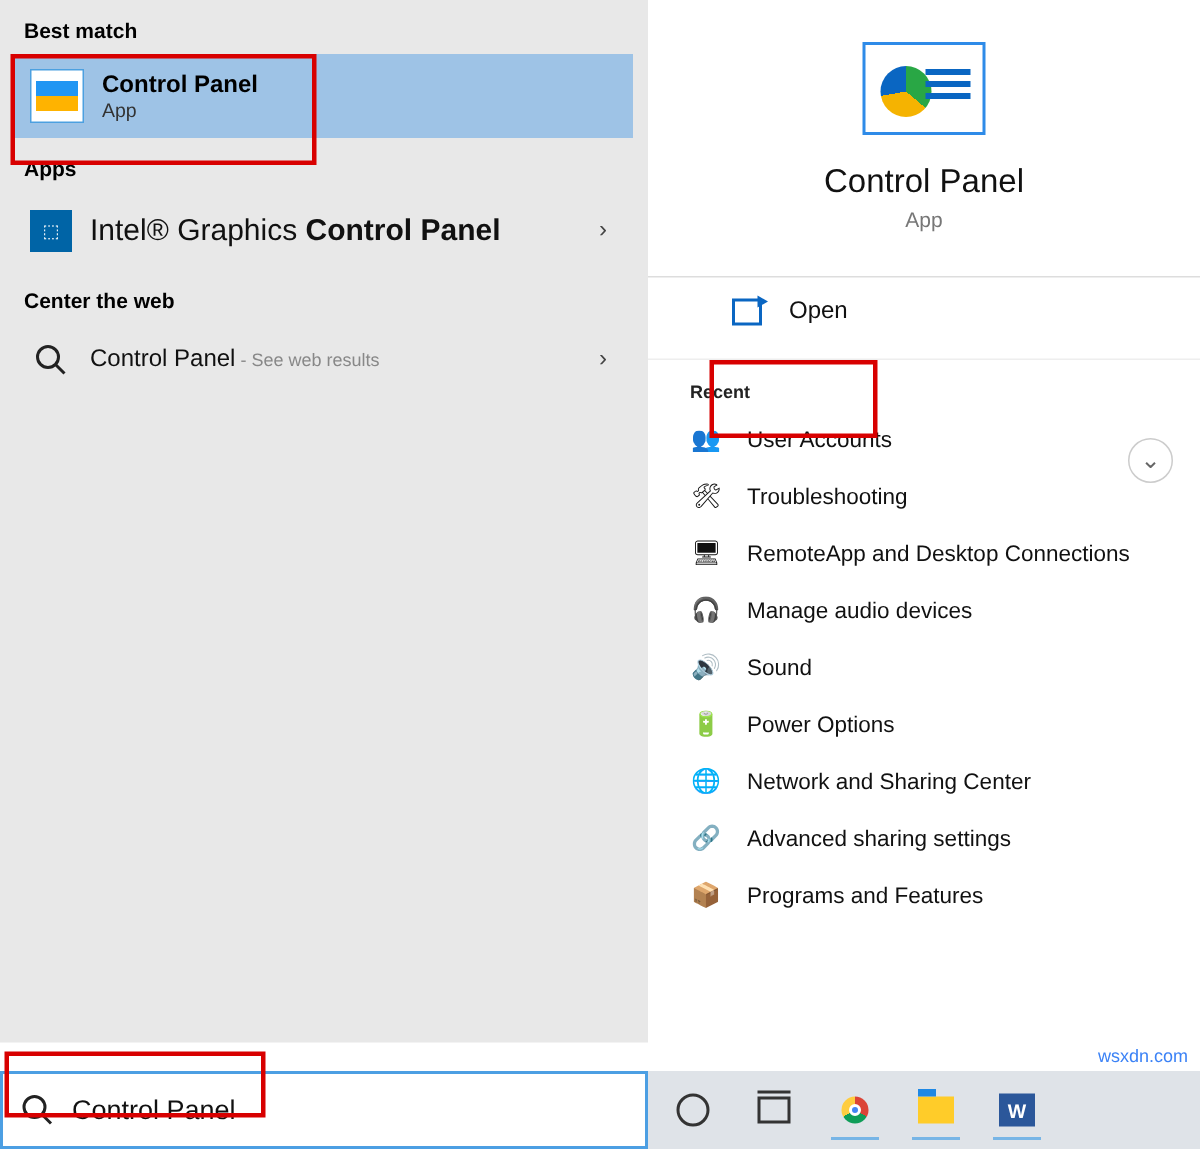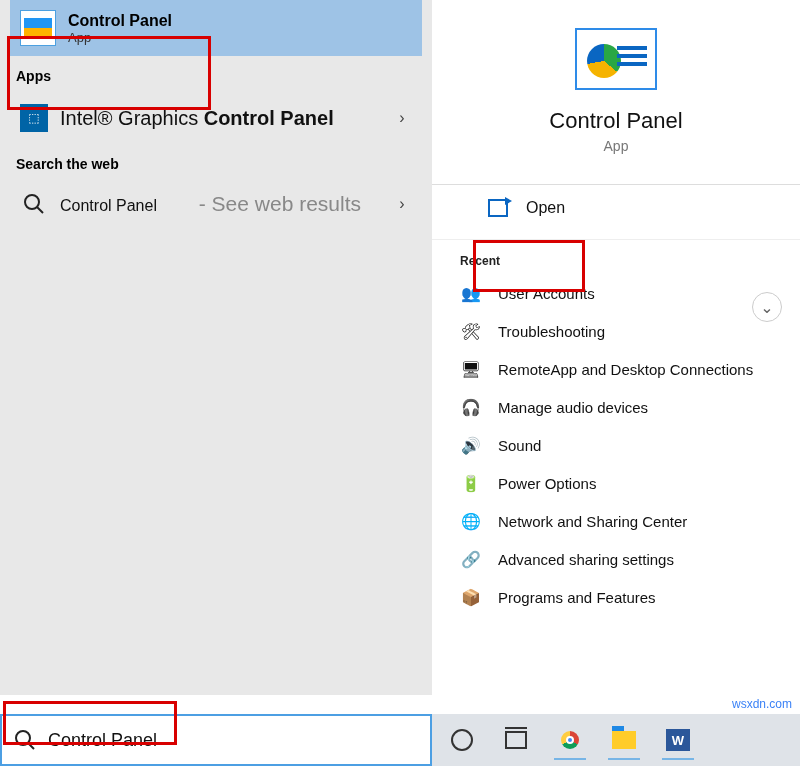--- a/index.html
+++ b/index.html
@@ -18,21 +18,21 @@
   .best-match-sub { font-size: 13px; color: #333; }
 
   .app-item { margin: 0 10px; padding: 12px 10px; display: flex; align-items: center; gap: 12px; }
   .app-icon { width: 28px; height: 28px; background: #0064a6; display: flex; align-items: center; justify-content: center; color: #fff; font-size: 12px; }
   .app-label { flex: 1; font-size: 20px; color: #111; }
   .chev { width: 20px; color: #444; font-size: 16px; text-align: center; }
 
   .web-item { margin: 0 10px; padding: 10px 10px; display: flex; align-items: center; gap: 12px; }
   .web-icon { width: 28px; height: 28px; display: flex; align-items: center; justify-content: center; color: #222; }
   .web-label { flex: 1; font-size: 16px; color: #111; }
-  .web-extra { color: #888; font-size: 21px; padding-left: 36px; }
+  .web-extra { color: #888; font-size: 12px; }
 
   .settings-count { font-size: 14px; font-weight: 600; padding: 14px 16px; }
 
   
   .hero { text-align: center; padding: 28px 0 14px; }
   .hero-icon { width: 82px; height: 62px; margin: 0 auto 18px; border: 2px solid #2e8be8; background: #fff; padding: 6px; position: relative; }
   .hero-pie { position: absolute; left: 10px; top: 14px; width: 34px; height: 34px; border-radius: 50%; background: conic-gradient(#29a745 0 130deg, #f5b301 130deg 260deg, #0a66c2 260deg 360deg); }
   .hero-lines { position: absolute; right: 8px; top: 12px; width: 30px; }
   .hero-lines div { height: 4px; background: #0a66c2; margin: 4px 0; }
   .hero-title { font-size: 22px; color: #111; margin-bottom: 4px; }
@@ -66,20 +66,21 @@
 
   svg.loupe circle { stroke: #222; stroke-width: 2; fill: none; }
   svg.loupe line { stroke: #222; stroke-width: 2; }
 
   .ico-circ { width: 18px; height: 18px; border-radius: 50%; }
 </style>
 </head>
 <body>
 
 <div class="left-pane">
+  <div class="section-header">Best match</div>
 
   <div class="best-match-item">
     <div class="best-match-icon">
         <div class="cp-mini"></div>
       </div>
     <div class="best-match-text">
       <div class="best-match-title">Control Panel</div>
       <div class="best-match-sub">App</div>
     </div>
   </div>
@@ -87,21 +88,21 @@
   <div class="section-header">Apps</div>
 
   <div class="app-item">
     <div class="app-icon">⬚</div>
     <div class="app-label">
       <span>Intel® Graphics </span><b>Control Panel</b>
     </div>
     <div class="chev">›</div>
   </div>
 
-  <div class="section-header">Search the web</div>
+  <div class="section-header">Center the web</div>
 
   <div class="web-item">
     <div class="web-icon">
       <svg class="loupe" width="22" height="22">
           <circle cx="9" cy="9" r="7"></circle>
           <line x1="14" y1="14" x2="20" y2="20"></line>
         </svg>
     </div>
     <div class="web-label">
       <span>Control Panel</span><span class="web-extra"> - See web results</span>

